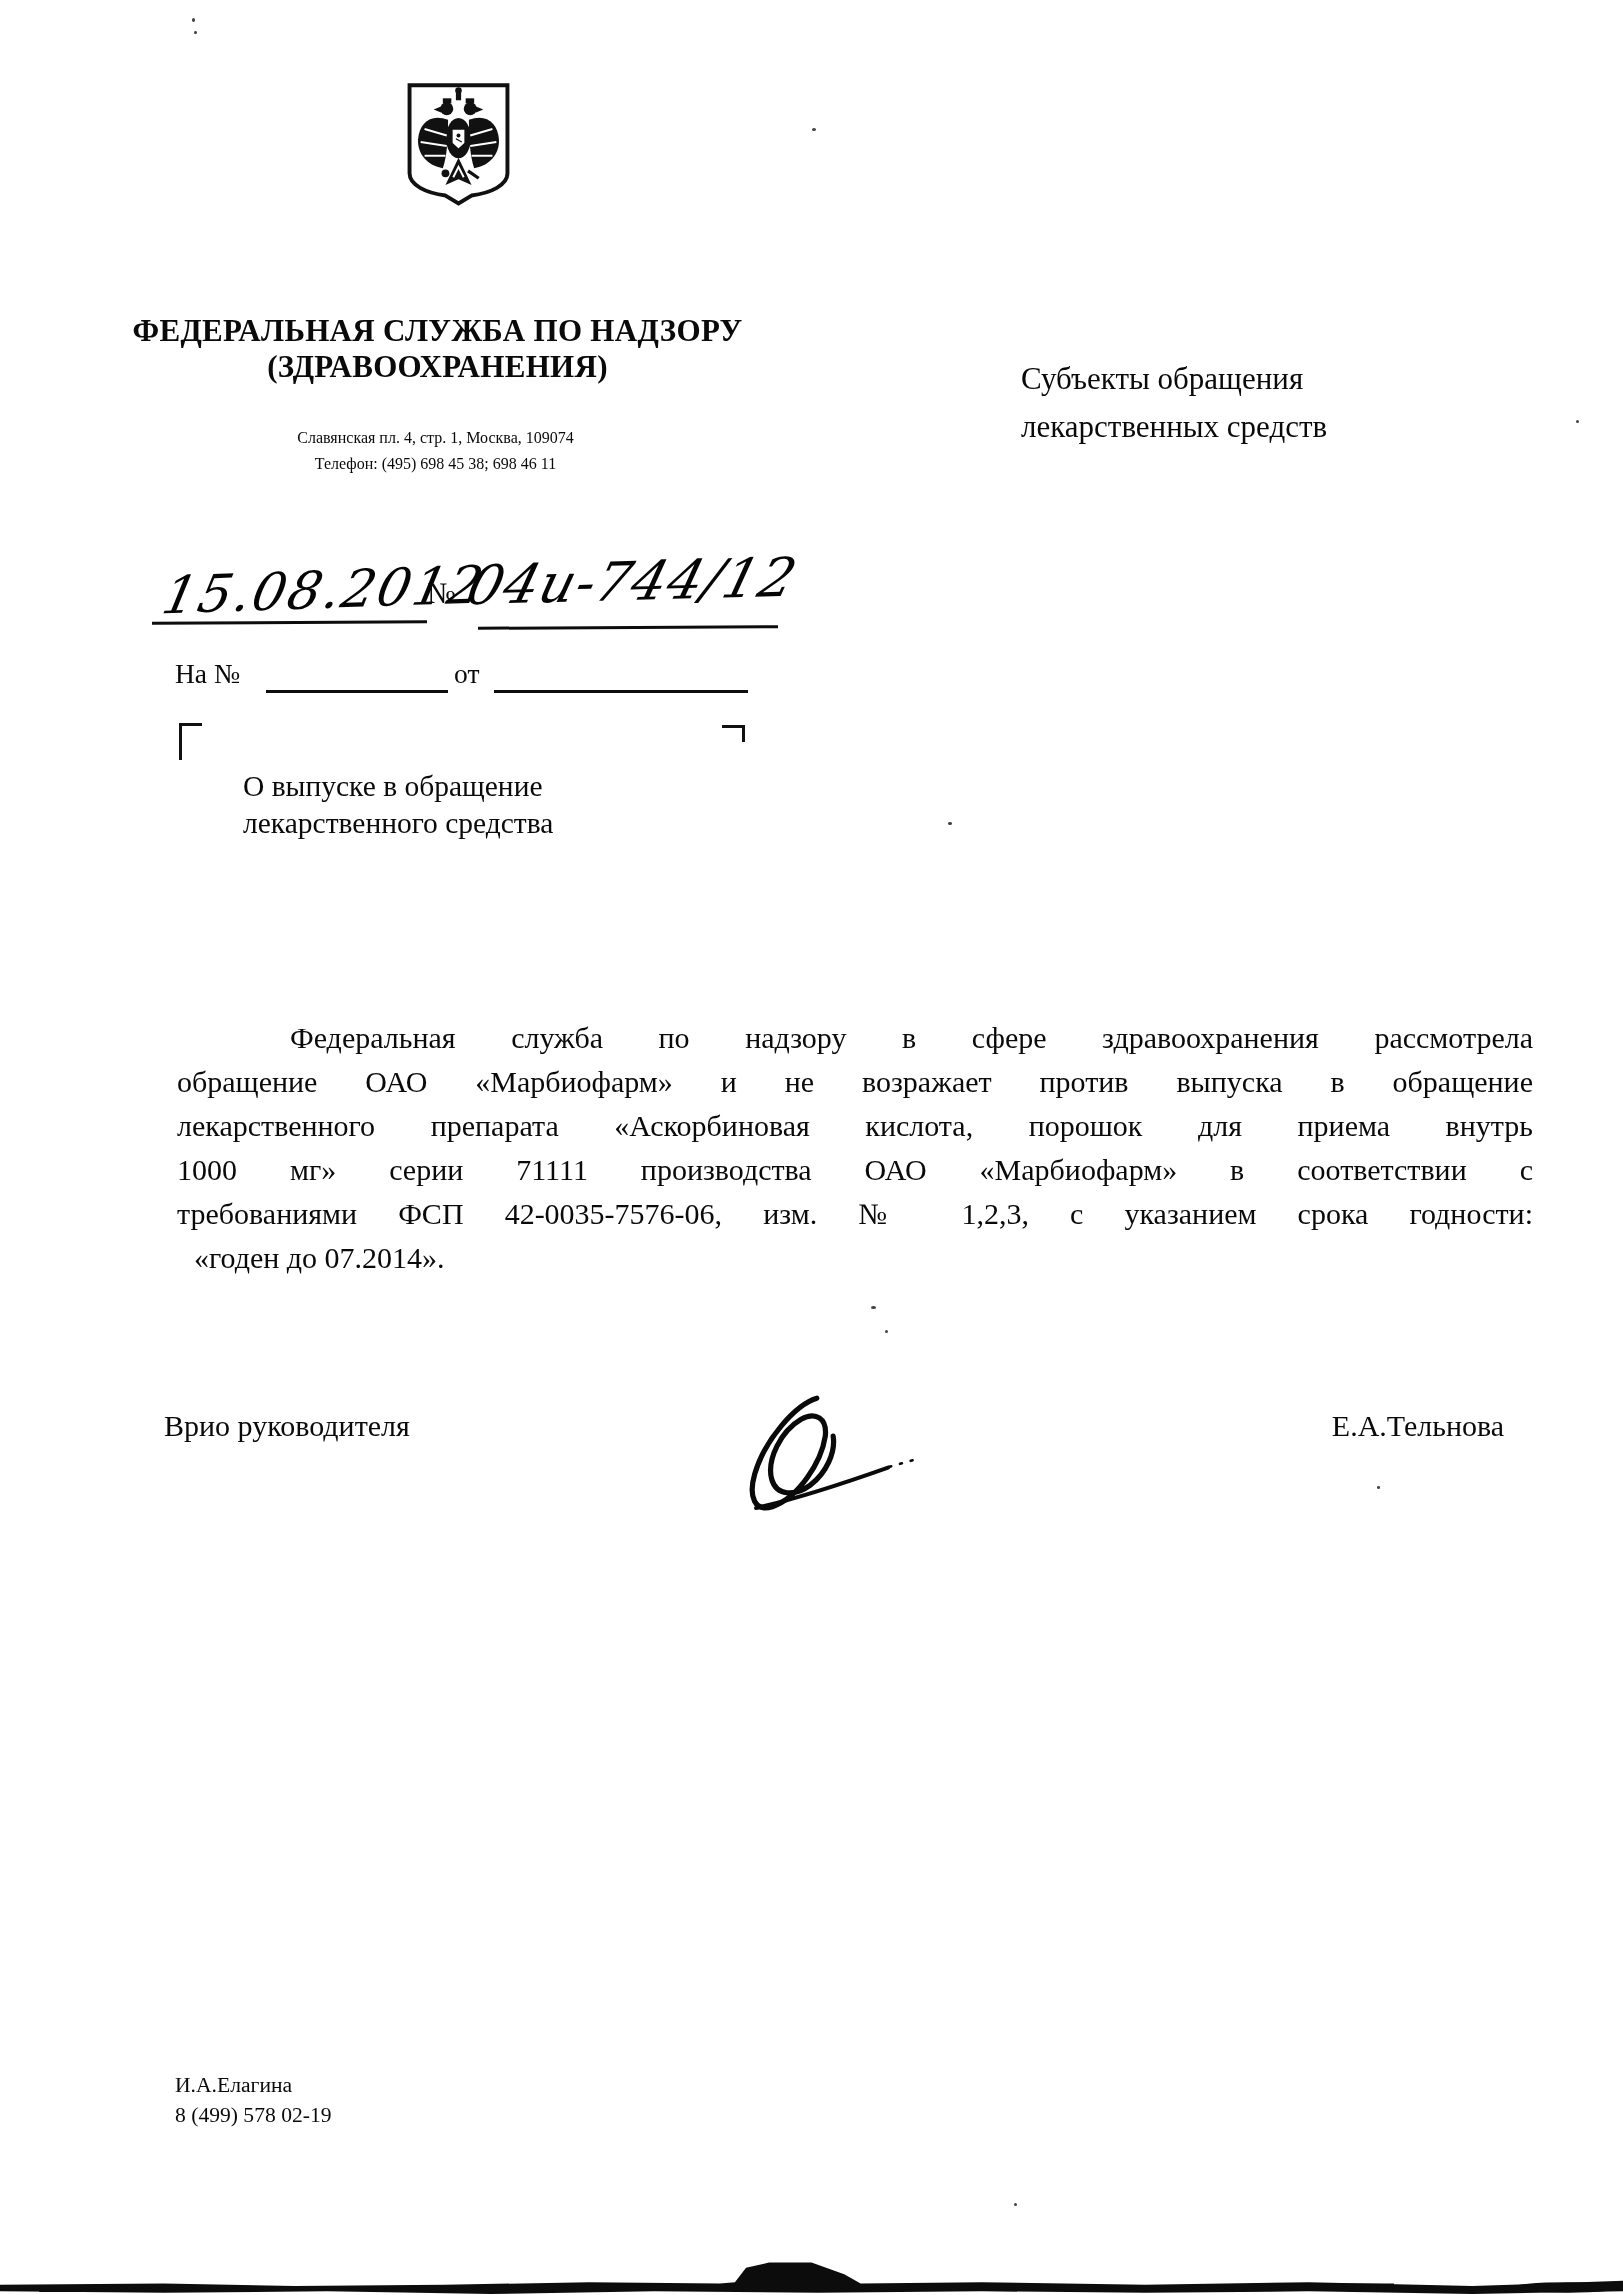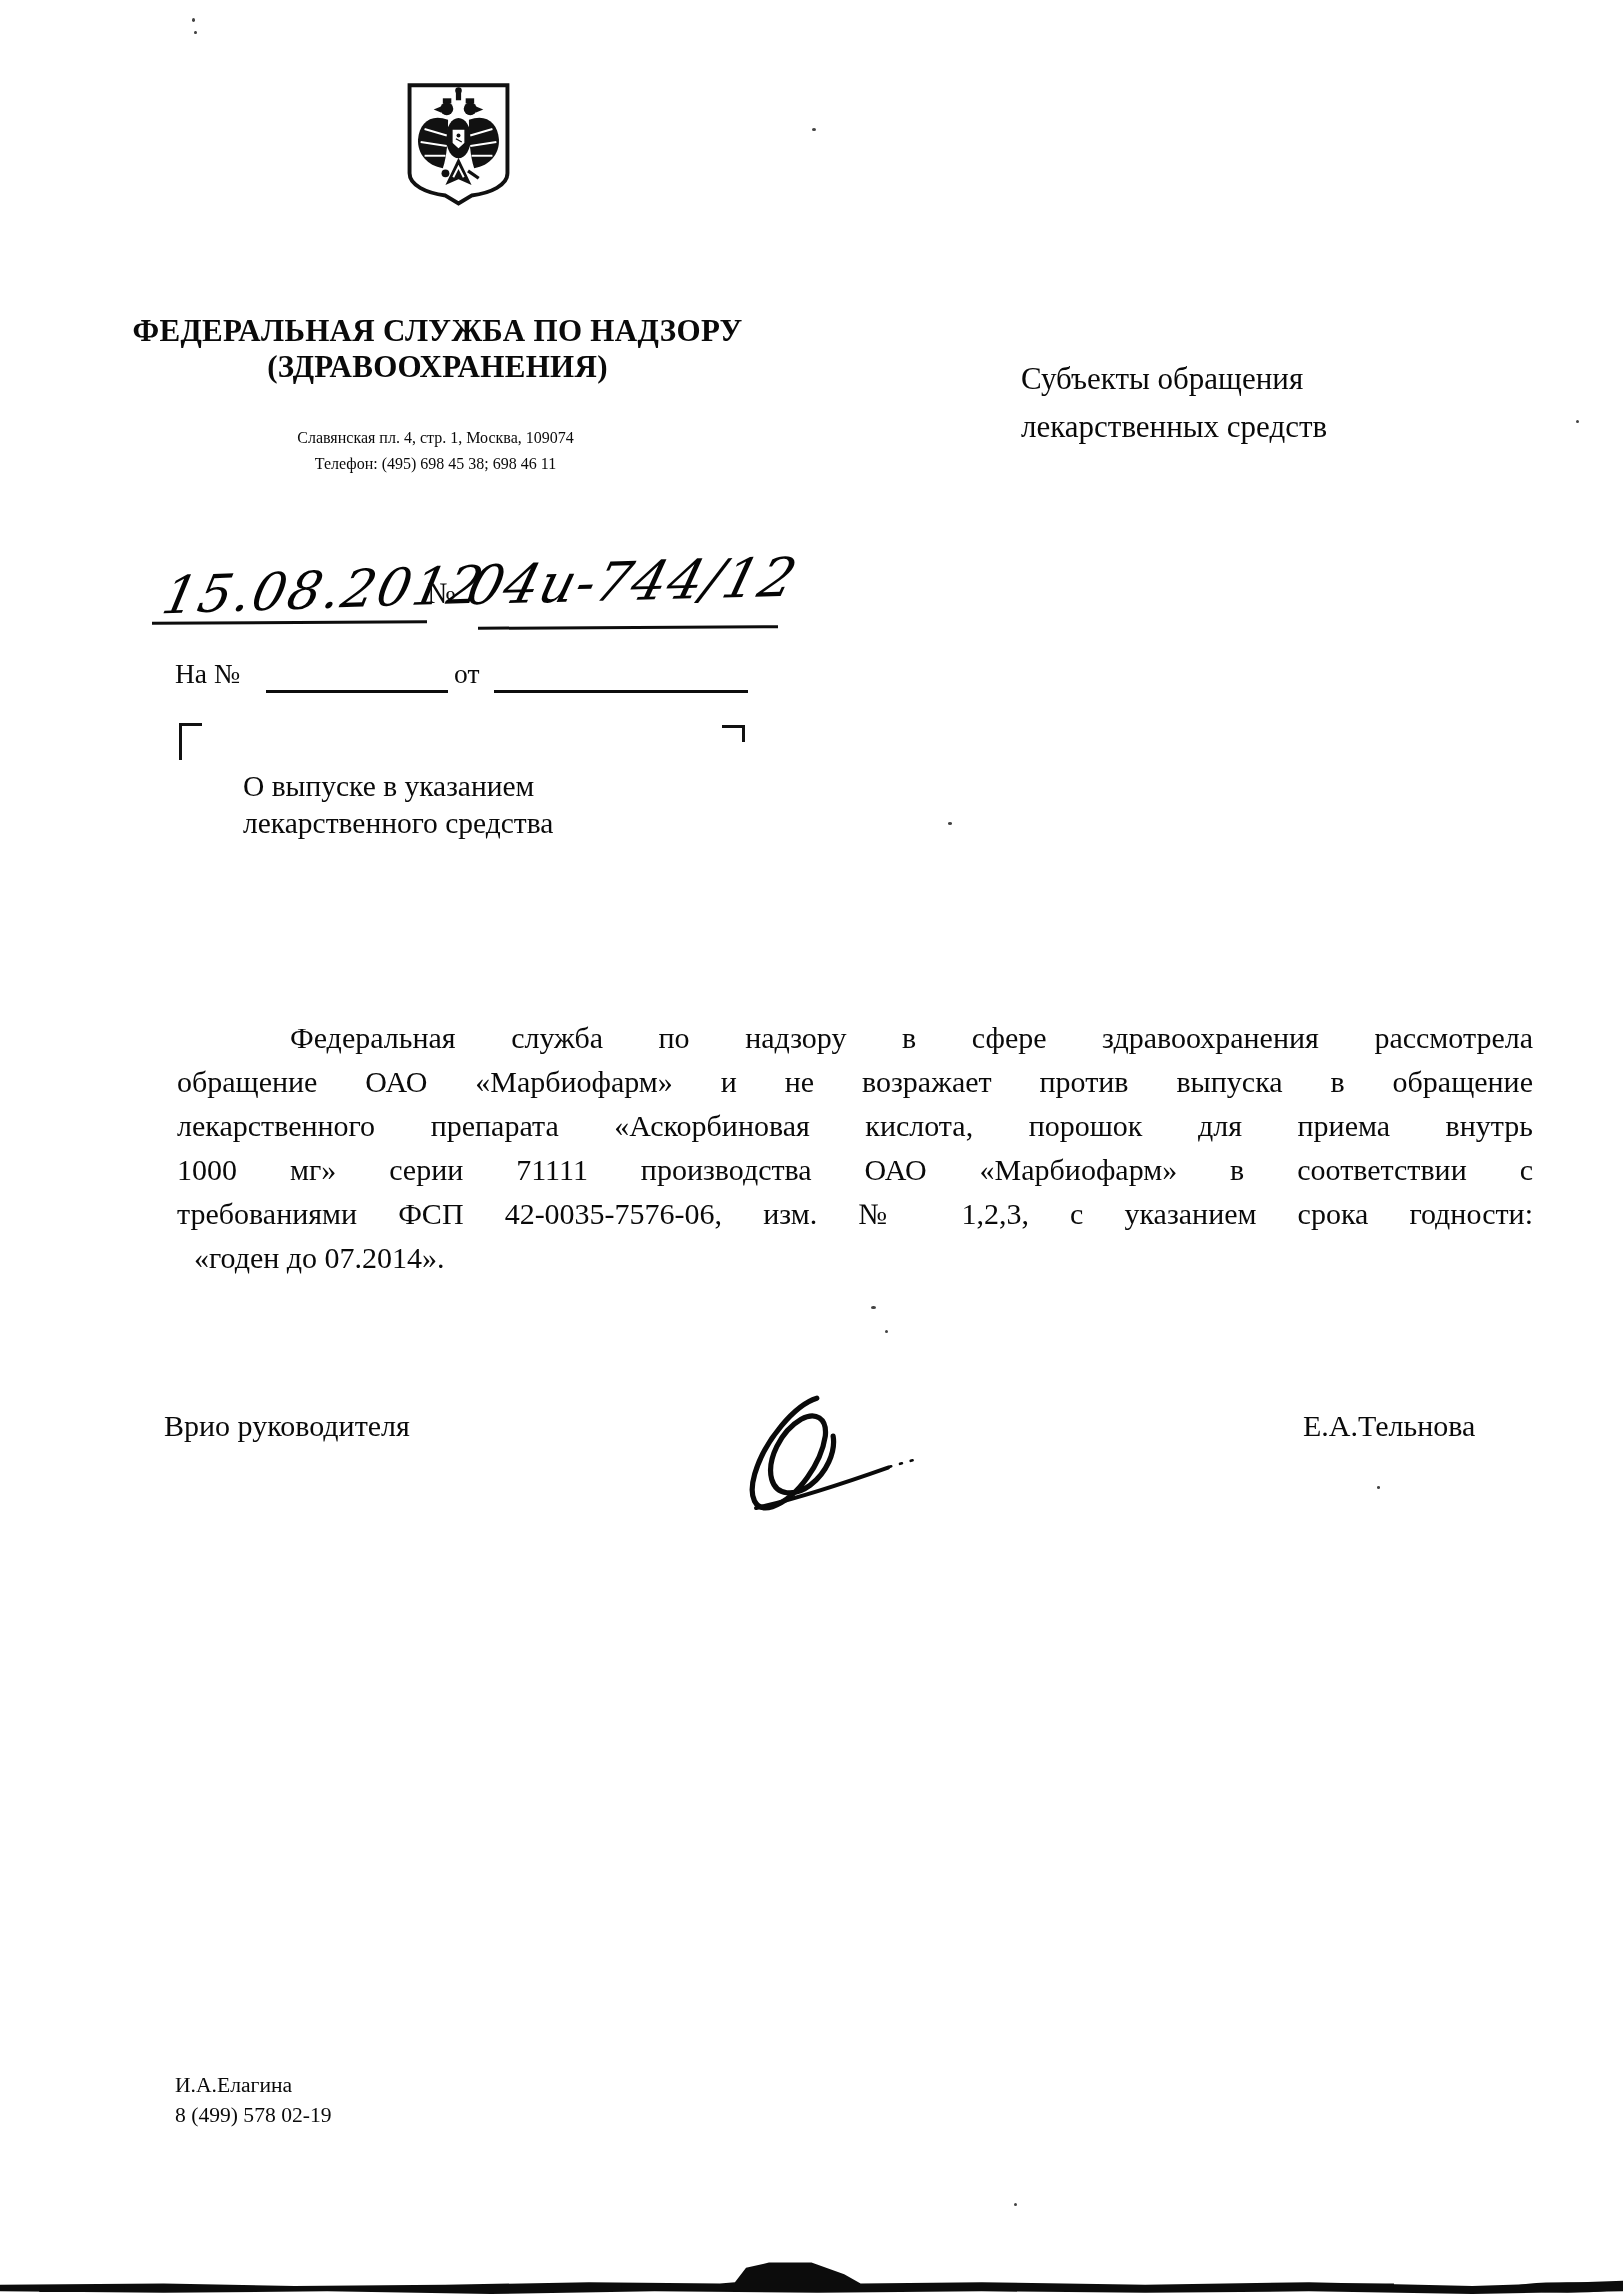--- a/index.html
+++ b/index.html
@@ -35,21 +35,21 @@
     border-top:3.3px solid #111;border-left:3.3px solid #111;}
   .brk-right{left:722px;top:725px;width:19.6px;height:14.4px;
     border-top:3.3px solid #111;border-right:3.3px solid #111;}
   .subject{left:243px;top:768px;width:367px;font-size:29.5px;line-height:37px;}
   
   .bodytext{left:177px;top:1016px;width:1356px;font-size:30px;line-height:44px;}
   .bline{text-align:justify;text-align-last:justify;}
   .bline.first{padding-left:113px;}
   .bline.last{text-align:left;text-align-last:left;margin-left:17px;}
   .vrio{left:164px;top:1409px;font-size:30px;}
-  .telnova{left:1303px;top:1409px;width:230px;text-align:left;font-size:30px;}
+  .telnova{left:1303px;top:1409px;width:230px;text-align:center;font-size:30px;}
   .contact{left:175px;top:2070px;font-size:21.6px;line-height:30px;}
   .speck{position:absolute;background:#222;border-radius:50%;opacity:.85;}
 </style>
 </head>
 <body>
 
 <div class="page">
 
   <svg class="abs" style="left:406px;top:82px" width="105" height="124" viewBox="0 0 160 190">
     <path d="M5,5 L155,5 L155,140 C155,158 130,170 100,174 L80,186 L60,174 C30,170 5,158 5,140 Z" fill="#ffffff" stroke="#111" stroke-width="6"></path>
@@ -107,21 +107,21 @@
 
   <div class="abs naline">На №</div>
   <div class="abs rule" style="left:266px;top:690px;width:182px"></div>
   <div class="abs ot">от</div>
   <div class="abs rule" style="left:494px;top:690px;width:254px"></div>
 
   <div class="abs brk-left"></div>
   <div class="abs brk-right"></div>
 
   <div class="abs subject">
-    <div>О  выпуске в указанием</div>
+    <div>О  выпуске в обращение</div>
     <div>лекарственного средства</div>
   </div>
 
   <div class="abs bodytext">
     <div class="bline first">Федеральная служба по надзору в сфере здравоохранения рассмотрела</div>
     <div class="bline">обращение ОАО «Марбиофарм» и не возражает против выпуска в обращение</div>
     <div class="bline">лекарственного препарата «Аскорбиновая кислота, порошок для приема внутрь</div>
     <div class="bline">1000 мг» серии 71111 производства ОАО «Марбиофарм» в соответствии с</div>
     <div class="bline">требованиями ФСП 42-0035-7576-06, изм. № 1,2,3, с указанием срока годности:</div>
     <div class="bline last">«годен до 07.2014».</div>

